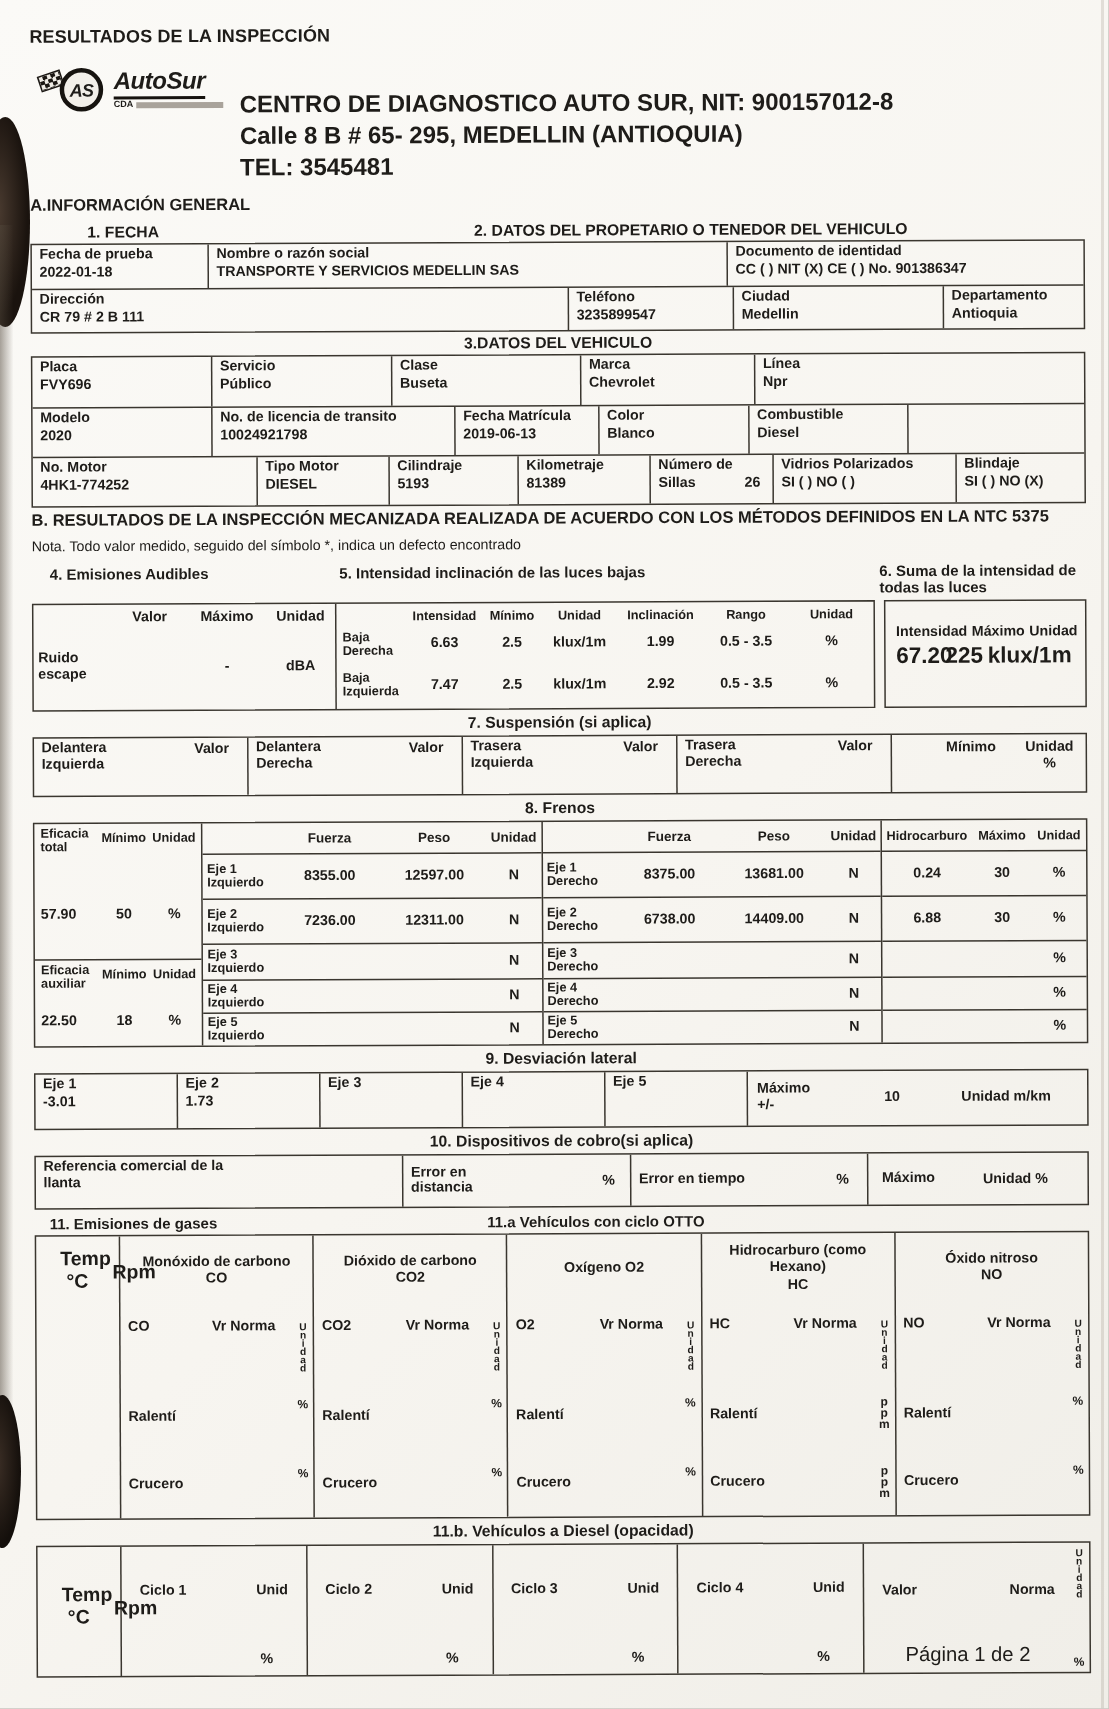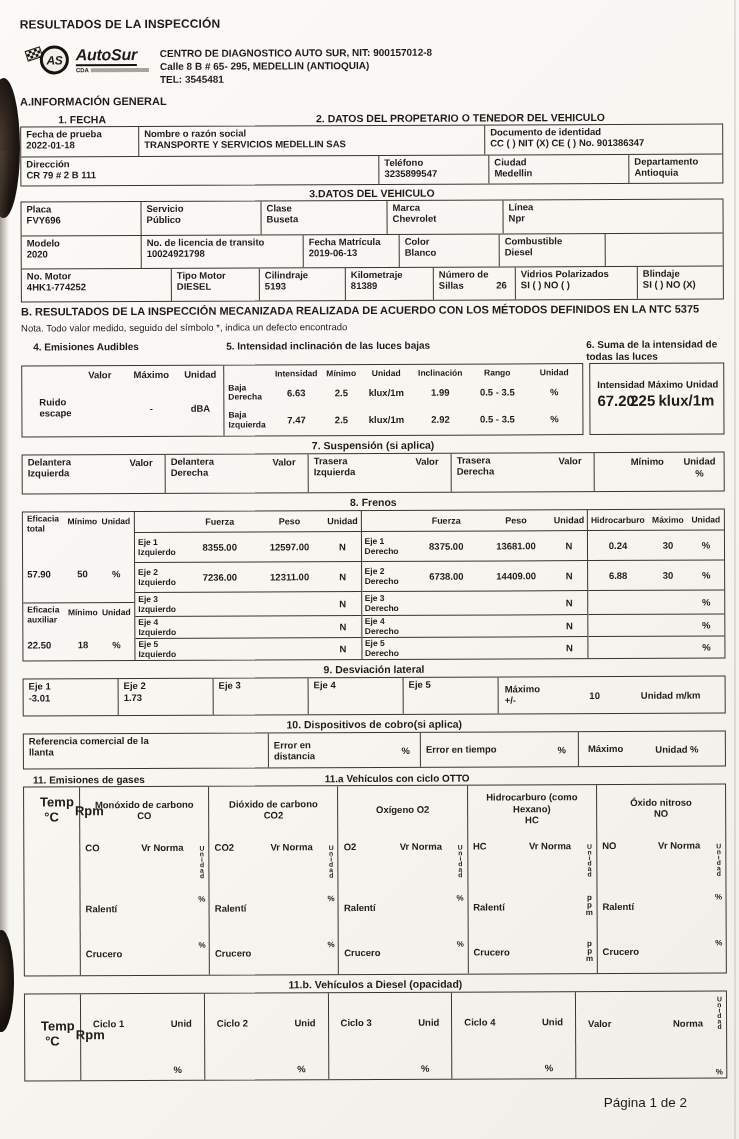--- a/index.html
+++ b/index.html
@@ -29,21 +29,21 @@
   .badge-circle{position:absolute;left:12px;top:1px;width:29px;height:29px;border:3px solid #16130f;border-radius:50%;
                 background:#f2efe9;display:flex;align-items:center;justify-content:center;
                 font-style:italic;font-weight:700;font-size:12px;letter-spacing:-.5px}
   .badge-flag{position:absolute;left:-2px;top:4px;width:16px;height:11px;transform:rotate(-18deg);
               background:repeating-conic-gradient(#1b1713 0% 25%,#efece5 0% 50%) 0 0/5.5px 5.5px;border:1px solid #1b1713}
   .brand{width:76px;flex:none;margin:2px 8px 0 2px}
   .brand-name{font-style:italic;font-weight:700;font-size:16px;letter-spacing:-.3px;border-bottom:2.2px solid #16130f;display:inline-block;line-height:1.05}
   .brand-sub{display:flex;align-items:center;gap:2px;margin-top:1px}
   .brand-sub-txt{font-size:6px}
   .brand-smudge{width:58px;height:3.5px;background:#8d867c;opacity:.75}
-  .company{font-size:10px;line-height:1.32;margin-top:3px}
+  .company{font-size:16px;line-height:1.32;margin-top:16px}
   
   .blob-top{position:absolute;left:-13px;top:78px;width:33px;height:140px;border-radius:50%;
             background:radial-gradient(ellipse at 35% 45%,#4a3b30 0%,#1a130e 65%);}
   .edge-strip{position:absolute;left:0;top:150px;height:830px;width:9px;
               background:linear-gradient(to right,rgba(82,72,60,.5),rgba(82,72,60,0));}
   .blob-bottom{position:absolute;left:-11px;top:930px;width:25px;height:102px;border-radius:50%;
                background:radial-gradient(ellipse at 35% 45%,#3c2f26 0%,#140f0b 70%);}
   .edge-r{position:absolute;right:3px;top:0;bottom:0;width:2px;background:rgba(120,110,96,.18)}
   .footer{position:absolute;right:52px;top:1095px;font-size:13.5px;font-weight:400}
   
@@ -229,21 +229,21 @@
       <div class="t row" style="width:562px;height:72px">
 
         <div style="width:202px;border-right:1.7px solid var(--bd);display:flex;flex-direction:column">
           <div class="row" style="padding-top:3px;font-size:9.5px">
             <span style="width:52px"></span>
             <span style="flex:1;text-align:center">Valor</span>
             <span style="width:52px;text-align:center">Máximo</span>
             <span style="width:46px;text-align:center">Unidad</span>
           </div>
           <div class="row" style="flex:1;align-items:center">
-            <span style="width:52px;padding-left:17px" class="lbl">
+            <span style="width:52px;padding-left:3px" class="lbl">
               <span class="b">Ruido</span>
               <span class="b">escape</span>
             </span>
             <span style="flex:1;text-align:center" class="val"></span>
             <span style="width:52px;text-align:center" class="val">-</span>
             <span style="width:46px;text-align:center" class="val">dBA</span>
           </div>
         </div>
 
         <div style="flex:1;display:flex;flex-direction:column;padding-bottom:2px">

